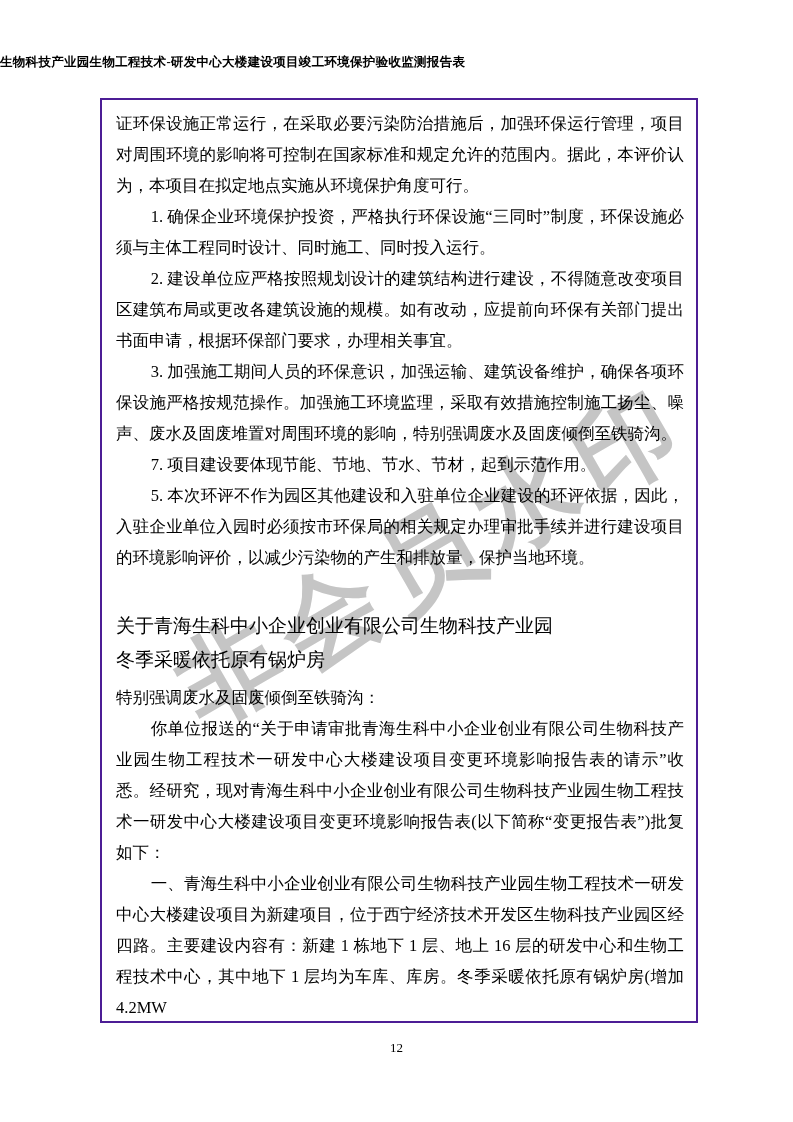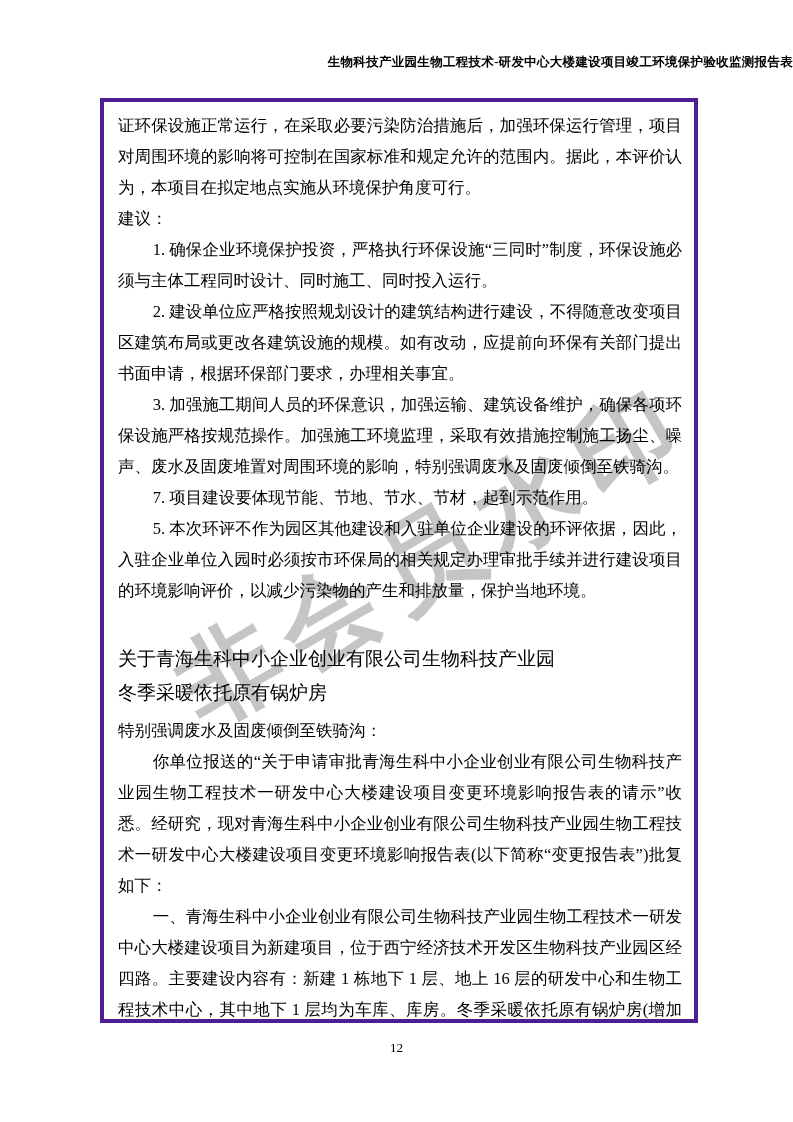--- a/index.html
+++ b/index.html
@@ -13,21 +13,21 @@
     height: 1122px;
     overflow: hidden;
     font-family: "Liberation Serif", serif;
     color: #000000;
   }
   .page-header {
     position: absolute;
     top: 54px;
     left: 0;
     width: 793px;
-    text-align: right;
+    text-align: left;
     font-size: 12.5px;
     font-weight: bold;
     letter-spacing: 0.3px;
     z-index: 3;
   }
   .watermark {
     position: absolute;
     left: 83px;
     top: 494px;
     width: 700px;
@@ -44,21 +44,21 @@
     white-space: nowrap;
     z-index: 1;
     user-select: none;
   }
   .content-box {
     position: absolute;
     left: 100px;
     top: 98px;
     width: 598px;
     height: 925px;
-    border: 4px solid #4c1d95;
+    border: 2px solid #4c1d95;
     box-sizing: border-box;
     padding: 8px 12px 0 14px;
     overflow: hidden;
     background: transparent;
     z-index: 2;
   }
   .content-box p {
     margin: 0;
     font-size: 16.5px;
     line-height: 31px;
@@ -90,21 +90,20 @@
 <body>
 
 <div class="page-header">生物科技产业园生物工程技术-研发中心大楼建设项目竣工环境保护验收监测报告表</div>
 
 <div class="watermark" style="color: rgb(197, 197, 197);">非会员水印</div>
 
 <div class="content-box">
 
   <p>证环保设施正常运行，在采取必要污染防治措施后，加强环保运行管理，项目对周围环境的影响将可控制在国家标准和规定允许的范围内。据此，本评价认为，本项目在拟定地点实施从环境保护角度可行。</p>
 
-  <p>建议：</p>
 
   <p class="indent">1. 确保企业环境保护投资，严格执行环保设施“三同时”制度，环保设施必须与主体工程同时设计、同时施工、同时投入运行。</p>
 
   <p class="indent">2. 建设单位应严格按照规划设计的建筑结构进行建设，不得随意改变项目区建筑布局或更改各建筑设施的规模。如有改动，应提前向环保有关部门提出书面申请，根据环保部门要求，办理相关事宜。</p>
 
   <p class="indent">3. 加强施工期间人员的环保意识，加强运输、建筑设备维护，确保各项环保设施严格按规范操作。加强施工环境监理，采取有效措施控制施工扬尘、噪声、废水及固废堆置对周围环境的影响，特别强调废水及固废倾倒至铁骑沟。</p>
 
   <p class="indent">7. 项目建设要体现节能、节地、节水、节材，起到示范作用。</p>
 
   <p class="indent">5. 本次环评不作为园区其他建设和入驻单位企业建设的环评依据，因此，入驻企业单位入园时必须按市环保局的相关规定办理审批手续并进行建设项目的环境影响评价，以减少污染物的产生和排放量，保护当地环境。</p>

